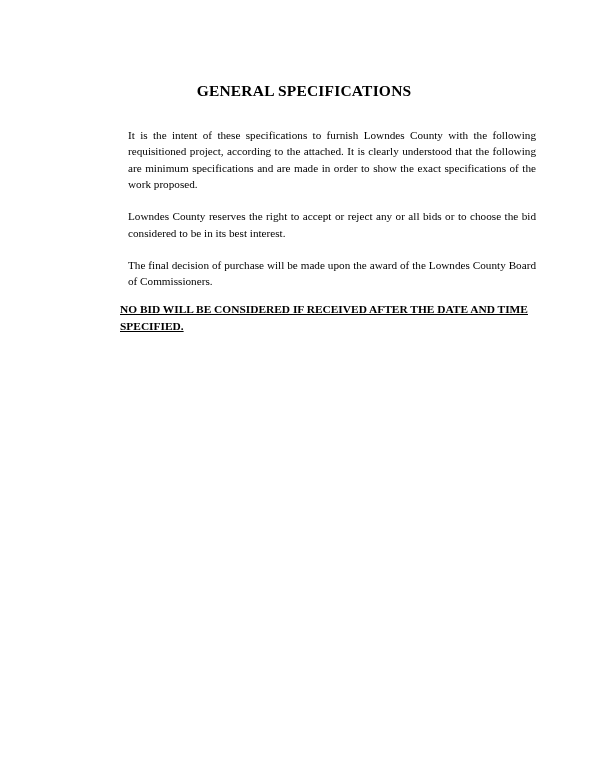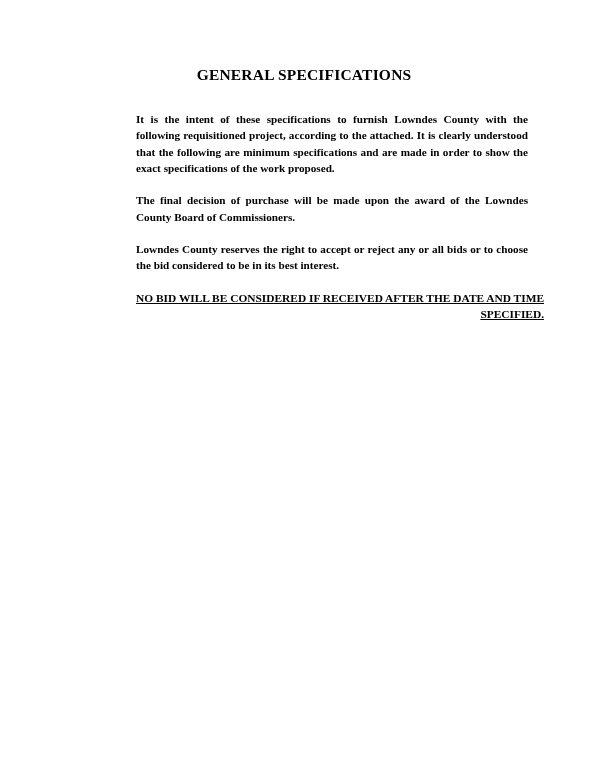--- a/index.html
+++ b/index.html
@@ -12,21 +12,21 @@
     height: 776px;
     font-family: "Liberation Serif", "DejaVu Serif", serif;
     color: #000000;
     position: relative;
     overflow: hidden;
   }
   .page {
     width: 600px;
     height: 776px;
     box-sizing: border-box;
-    padding: 0;
+    padding: 16px;
     position: relative;
     border-radius: 7px;
   }
   .doc-title {
     text-align: center;
     font-weight: bold;
     font-size: 15.5px;
     letter-spacing: 0.2px;
     margin: 0;
     padding-top: 66px;
@@ -37,47 +37,46 @@
     width: 424px;
     padding-left: 64px;
     padding-right: 0;
     box-sizing: content-box;
   }
   .para {
     font-size: 11.2px;
     line-height: 1.46;
     text-align: justify;
     text-justify: inter-word;
-    margin: 16px;
-    font-weight: bold;
+    margin: 8px;
   }
   .para-1 { margin-top: 27px; }
   .para-2 { margin-top: 16px; }
   .para-3 { margin-top: 16px; }
   .para-4 { margin-top: 16px; }
   .notice {
     font-size: 11.4px;
     line-height: 1.46;
     font-weight: bold;
     text-decoration: underline;
-    text-align: right;
+    text-align: left;
   }
 </style>
 </head>
 <body>
 
 <div class="page">
 
   <h1 class="doc-title">GENERAL SPECIFICATIONS</h1>
 
   <div class="body-block">
 
     <p class="para para-1">It is the intent of these specifications to furnish Lowndes County with the following requisitioned project, according to the attached.  It is clearly understood that the following are minimum specifications and are made in order to show the exact specifications of the work proposed.</p>
 
+    <p class="para para-2">Lowndes County reserves the right to accept or reject any or all bids or to choose the bid considered to be in its best interest.</p>
+
     <p class="para para-3">The final decision of purchase will be made upon the award of the Lowndes County Board of Commissioners.</p>
-
-    <p class="para para-2">Lowndes County reserves the right to accept or reject any or all bids or to choose the bid considered to be in its best interest.</p>
 
 
     <p class="notice">NO BID WILL BE CONSIDERED IF RECEIVED AFTER THE DATE AND TIME SPECIFIED.</p>
 
   </div>
 </div>
 
 </body></html>

